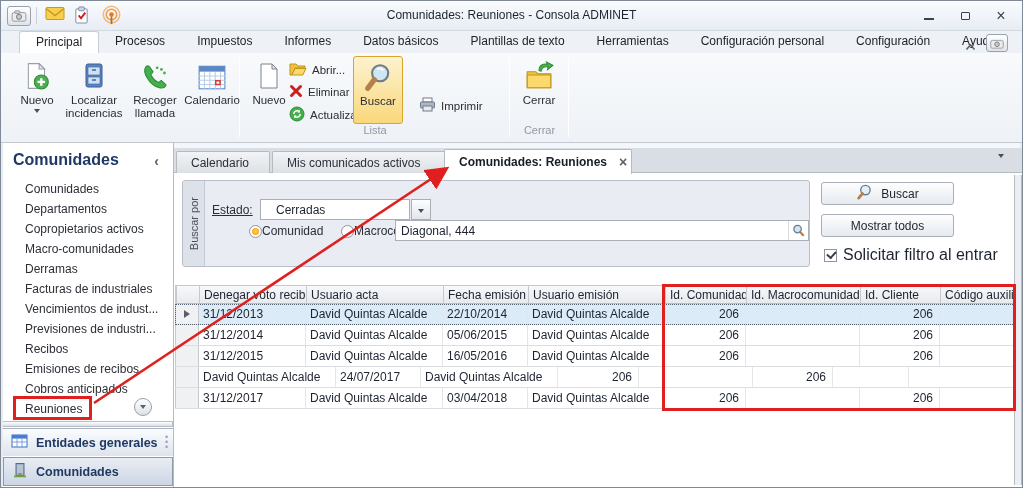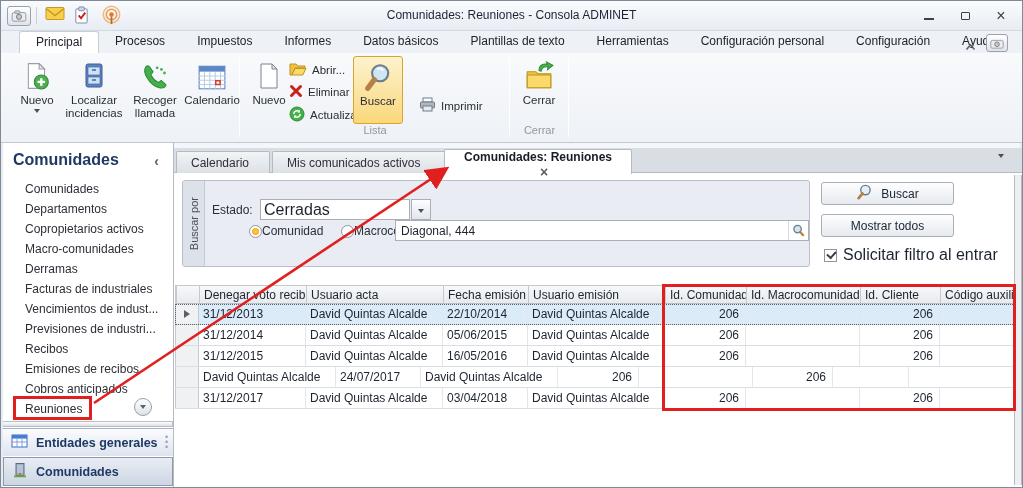--- a/index.html
+++ b/index.html
@@ -59,22 +59,22 @@
   #tabstrip-dd { position:absolute; right:18px; top:10px; }
 
   
   #content { position:absolute; left:173px; top:172px; width:848px; height:314px; background:#fff; }
   #scroll-strip { position:absolute; left:840px; top:2px; width:8px; height:310px; background:#eceef1; border-left:1px solid #b6bac1; border-right:1px solid #b6bac1; }
 
   
   #filter-panel { position:absolute; left:8px; top:7px; width:628px; height:87px; background:#e9edf3; border:1px solid #b9bfc9; border-radius:3px; }
   #filter-side-tab { position:absolute; left:0; top:0; width:22px; height:85px; background:#dde2ea; border-right:1px solid #c3c9d2; border-radius:3px 0 0 3px; display:flex; align-items:center; justify-content:center; }
   #filter-side-tab span { writing-mode:vertical-rl; transform:rotate(180deg); font-size:11px; color:#4a5059; }
-  #estado-label { position:absolute; left:29px; top:22px; font-size:12px; color:#2a2f36; }
-  #estado-combo { position:absolute; left:77px; top:18px; width:150px; height:21px; background:#fff; border:1px solid #a9aeb8; font-size:16px; color:#1d2430; display:flex; align-items:center; padding-left:3px; }
+  #estado-label { position:absolute; left:29px; top:22px; font-size:12px; color:#2a2f36;text-decoration:underline; }
+  #estado-combo { position:absolute; left:77px; top:18px; width:150px; height:21px; background:#fff; border:1px solid #a9aeb8; font-size:12px; color:#1d2430; display:flex; align-items:center; padding-left:15px; }
   #estado-combo-arrow { position:absolute; left:228px; top:18px; width:20px; height:21px; background:linear-gradient(#fdfdfe,#e3e7ec); border:1px solid #a9aeb8; display:flex; align-items:center; justify-content:center; }
   .radio-row { position:absolute; top:43px; display:flex; align-items:center; font-size:12px; color:#2a2f36; }
   #radio-comunidad { left:66px; } #radio-macro { left:158px; }
   .radio-circle { width:13px; height:13px; border:1px solid #8e959f; border-radius:50%; background:#fff; display:flex; align-items:center; justify-content:center; }
   .radio-circle.on::after { content:""; width:7px; height:7px; border-radius:50%; background:radial-gradient(#ffd24a,#ef9b0f); }
   #search-box { position:absolute; left:212px; top:39px; width:414px; height:21px; border:1px solid #a9aeb8; background:#fff; display:flex; }
   #search-input { flex:1; border:none; outline:none; font-family:"Liberation Sans",sans-serif; font-size:12px; color:#1d2430; padding:0 5px; }
   #search-mag-btn { width:20px; display:flex; align-items:center; justify-content:center; border-left:1px solid #d8dbe0; }
 
   
@@ -352,21 +352,21 @@
   </div>
 
   <div id="doc-tabstrip">
     <span id="tabstrip-dd"><span class="dd-caret"></span></span>
   <div class="dtab" style="left: 2px; width: 94px;">
         <span>Calendario</span>
       </div>
       <div class="dtab" style="left: 98px; width: 194px;">
         <span>Mis comunicados activos</span>
       </div>
-      <div class="dtab active" style="left: 270px; width: 188px; flex-direction: column;">
+      <div class="dtab active" style="left: 270px; width: 188px;">
         <span>Comunidades: Reuniones</span>
         <span class="tab-close">×</span>
       </div>
     </div>
 
   <div id="content">
 
     <div id="filter-panel">
       <div id="filter-side-tab">
           <span>Buscar por</span>

